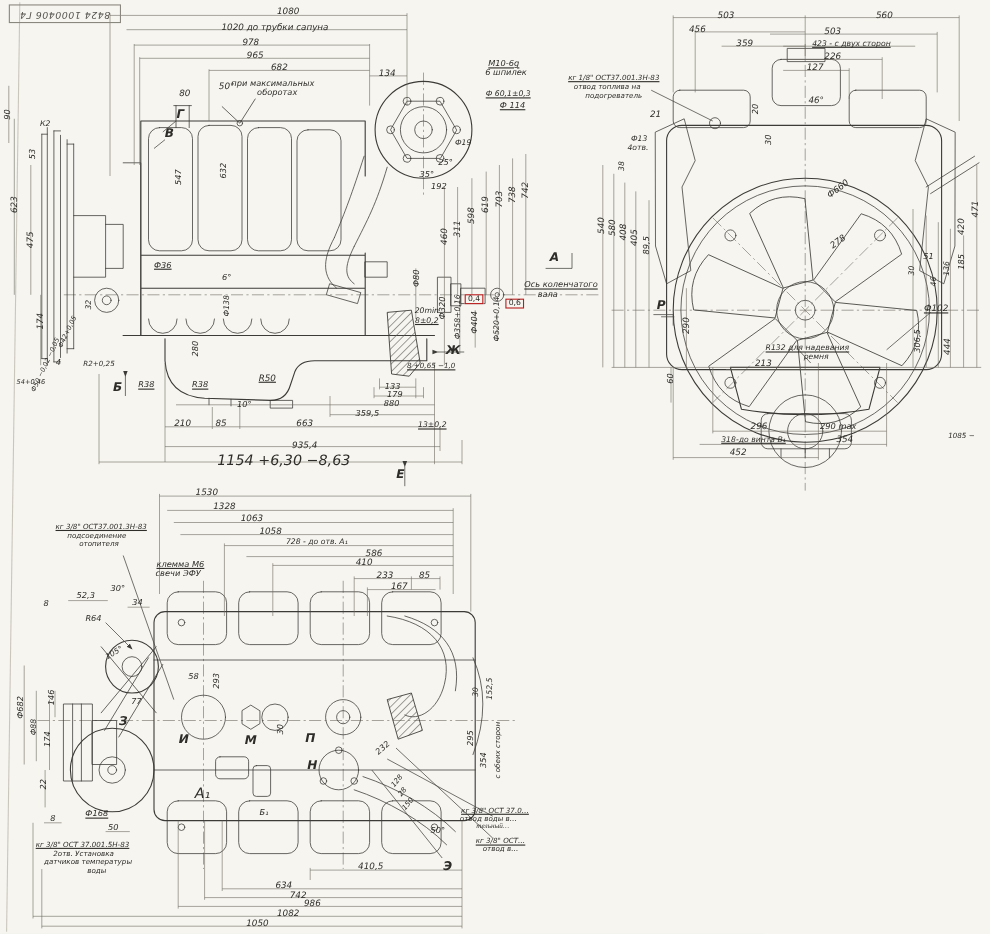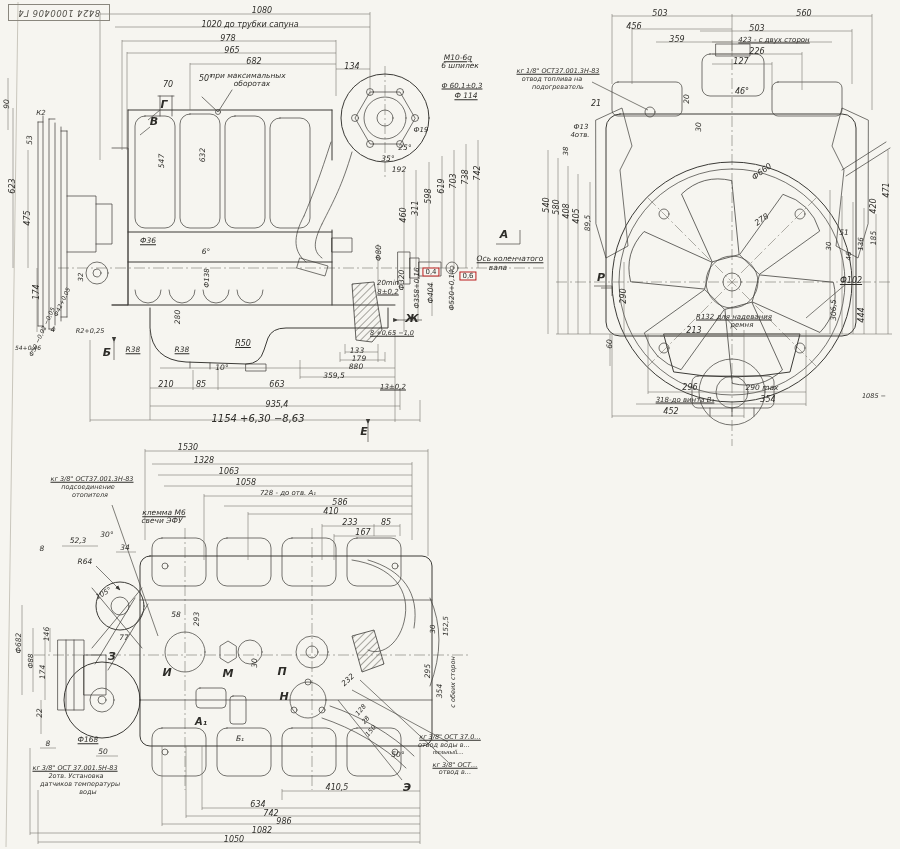--- a/index.html
+++ b/index.html
@@ -207,21 +207,21 @@
 
   <div class="labels" id="labels-side">
       <span class="lbl" style="left: 262px; top: 11px; transform: translate(-50%, -50%);">1080</span>
       <span class="lbl" style="left: 250px; top: 25px; transform: translate(-50%, -50%);">1020 до трубки сапуна</span>
       <span class="lbl" style="left: 228px; top: 39px; transform: translate(-50%, -50%);">978</span>
       <span class="lbl" style="left: 232px; top: 51px; transform: translate(-50%, -50%);">965</span>
       <span class="lbl" style="left: 254px; top: 62px; transform: translate(-50%, -50%);">682</span>
       <span class="lbl" style="left: 352px; top: 67px; transform: translate(-50%, -50%);">134</span>
       <span class="lbl" style="left: 248px; top: 76px; font-size: 7.5px; transform: translate(-50%, -50%);">при максимальных</span>
       <span class="lbl" style="left: 252px; top: 84px; font-size: 7.5px; transform: translate(-50%, -50%);">оборотах</span>
-      <span class="lbl" style="left: 168px; top: 85px; transform: translate(-50%, -50%);">70</span>
+      <span class="lbl" style="left: 168px; top: 85px; transform: translate(-50%, -50%);">80</span>
       <span class="lbl" style="left: 206px; top: 79px; transform: translate(-50%, -50%);">50°</span>
       <span class="lbl u" style="left: 458px; top: 58px; font-size: 7.5px; transform: translate(-50%, -50%);">М10-6g</span>
       <span class="lbl" style="left: 460px; top: 66px; font-size: 7.5px; transform: translate(-50%, -50%);">6 шпилек</span>
       <span class="lbl u" style="left: 462px; top: 86px; font-size: 7px; transform: translate(-50%, -50%);">Ф 60,1±0,3</span>
       <span class="lbl u" style="left: 466px; top: 96px; font-size: 7.5px; transform: translate(-50%, -50%);">Ф 114</span>
       <span class="lbl" style="left: 421px; top: 130px; font-size: 7px; transform: translate(-50%, -50%);">Ф19</span>
       <span class="lbl" style="left: 405px; top: 148px; font-size: 7.5px; transform: translate(-50%, -50%);">25°</span>
       <span class="lbl" style="left: 388px; top: 159px; font-size: 7.5px; transform: translate(-50%, -50%);">35°</span>
       <span class="lbl" style="left: 399px; top: 170px; font-size: 7.5px; transform: translate(-50%, -50%);">192</span>
       <span class="lbl" style="left: 404px; top: 215px; transform: translate(-50%, -50%) rotate(-90deg);">460</span>
@@ -244,21 +244,21 @@
       <span class="lbl u" style="left: 392px; top: 333px; font-size: 6.5px; transform: translate(-50%, -50%);">8 +0,65 −1,0</span>
       <span class="lbl u" style="left: 393px; top: 343px; font-size: 7px; transform: translate(-50%, -50%); margin-top: 44px;">13±0,2</span>
       <span class="lbl" style="left: 357px; top: 351px; font-size: 7.5px; transform: translate(-50%, -50%);">133</span>
       <span class="lbl" style="left: 359px; top: 359px; font-size: 7.5px; transform: translate(-50%, -50%);">179</span>
       <span class="lbl" style="left: 356px; top: 367px; font-size: 7.5px; transform: translate(-50%, -50%);">880</span>
       <span class="lbl" style="left: 334px; top: 376px; font-size: 7.5px; transform: translate(-50%, -50%);">359,5</span>
       <span class="lbl" style="left: 166px; top: 385px; transform: translate(-50%, -50%);">210</span>
       <span class="lbl" style="left: 201px; top: 385px; transform: translate(-50%, -50%);">85</span>
       <span class="lbl" style="left: 277px; top: 385px; transform: translate(-50%, -50%);">663</span>
       <span class="lbl" style="left: 277px; top: 405px; transform: translate(-50%, -50%);">935,4</span>
-      <span class="lbl" style="left: 258px; top: 419px; font-size: 10px; transform: translate(-50%, -50%);">1154 +6,30 −8,63</span>
+      <span class="lbl" style="left: 258px; top: 419px; font-size: 13px; transform: translate(-50%, -50%);">1154 +6,30 −8,63</span>
       <span class="lbl m" style="left: 364px; top: 431px; transform: translate(-50%, -50%);">Е</span>
       <span class="lbl m" style="left: 107px; top: 352px; transform: translate(-50%, -50%);">Б</span>
       <span class="lbl u" style="left: 133px; top: 350px; font-size: 7.5px; transform: translate(-50%, -50%);">R38</span>
       <span class="lbl u" style="left: 182px; top: 350px; font-size: 7.5px; transform: translate(-50%, -50%);">R38</span>
       <span class="lbl u" style="left: 243px; top: 344px; font-size: 8px; transform: translate(-50%, -50%);">R50</span>
       <span class="lbl" style="left: 222px; top: 368px; font-size: 7.5px; transform: translate(-50%, -50%);">10°</span>
       <span class="lbl" style="left: 178px; top: 317px; font-size: 7.5px; transform: translate(-50%, -50%) rotate(-90deg);">280</span>
       <span class="lbl u" style="left: 148px; top: 241px; font-size: 7.5px; transform: translate(-50%, -50%);">Ф36</span>
       <span class="lbl" style="left: 206px; top: 252px; font-size: 7.5px; transform: translate(-50%, -50%);">6°</span>
       <span class="lbl" style="left: 207px; top: 278px; font-size: 7px; transform: translate(-50%, -50%) rotate(-90deg);">Ф138</span>
@@ -376,21 +376,21 @@
       <span class="lbl" style="left: 444px; top: 745px; font-size: 6.5px; transform: translate(-50%, -50%);">отвод воды в…</span>
       <span class="lbl" style="left: 448px; top: 752px; font-size: 6.5px; transform: translate(-50%, -50%); font-family: Liberation Serif, serif;">тельный…</span>
       <span class="lbl u" style="left: 455px; top: 765px; font-size: 6.5px; transform: translate(-50%, -50%);">кг 3/8" ОСТ…</span>
       <span class="lbl" style="left: 455px; top: 772px; font-size: 6.5px; transform: translate(-50%, -50%);">отвод в…</span>
       <span class="lbl" style="left: 124px; top: 638px; font-size: 7.5px; transform: translate(-50%, -50%);">77</span>
       <span class="lbl m" style="left: 112px; top: 656px; transform: translate(-50%, -50%);">З</span>
       <span class="lbl m" style="left: 167px; top: 672px; transform: translate(-50%, -50%);">И</span>
       <span class="lbl m" style="left: 228px; top: 673px; transform: translate(-50%, -50%);">М</span>
       <span class="lbl m" style="left: 282px; top: 671px; transform: translate(-50%, -50%);">П</span>
       <span class="lbl m" style="left: 284px; top: 696px; transform: translate(-50%, -50%);">Н</span>
-      <span class="lbl" style="left: 201px; top: 722px; font-size: 10px; transform: translate(-50%, -50%); font-weight: bold;">А₁</span>
+      <span class="lbl" style="left: 184px; top: 722px; font-size: 13px; transform: translate(-50%, -50%);">А₁</span>
       <span class="lbl" style="left: 240px; top: 739px; font-size: 7.5px; transform: translate(-50%, -50%);">Б₁</span>
       <span class="lbl" style="left: 176px; top: 615px; font-size: 7.5px; transform: translate(-50%, -50%);">58</span>
       <span class="lbl" style="left: 197px; top: 619px; font-size: 7.5px; transform: translate(-50%, -50%) rotate(-90deg);">293</span>
       <span class="lbl" style="left: 255px; top: 663px; font-size: 7.5px; transform: translate(-50%, -50%) rotate(-90deg);">30</span>
       <span class="lbl" style="left: 348px; top: 680px; font-size: 7.5px; transform: translate(-50%, -50%) rotate(-42deg);">232</span>
       <span class="lbl" style="left: 428px; top: 671px; font-size: 7.5px; transform: translate(-50%, -50%) rotate(-90deg);">295</span>
       <span class="lbl" style="left: 440px; top: 691px; font-size: 7.5px; transform: translate(-50%, -50%) rotate(-90deg);">354</span>
       <span class="lbl" style="left: 453px; top: 682px; font-size: 6.5px; transform: translate(-50%, -50%) rotate(-90deg);">с обеих сторон</span>
       <span class="lbl" style="left: 433px; top: 629px; font-size: 7px; transform: translate(-50%, -50%) rotate(-90deg);">30</span>
       <span class="lbl" style="left: 446px; top: 626px; font-size: 7px; transform: translate(-50%, -50%) rotate(-90deg);">152,5</span>

